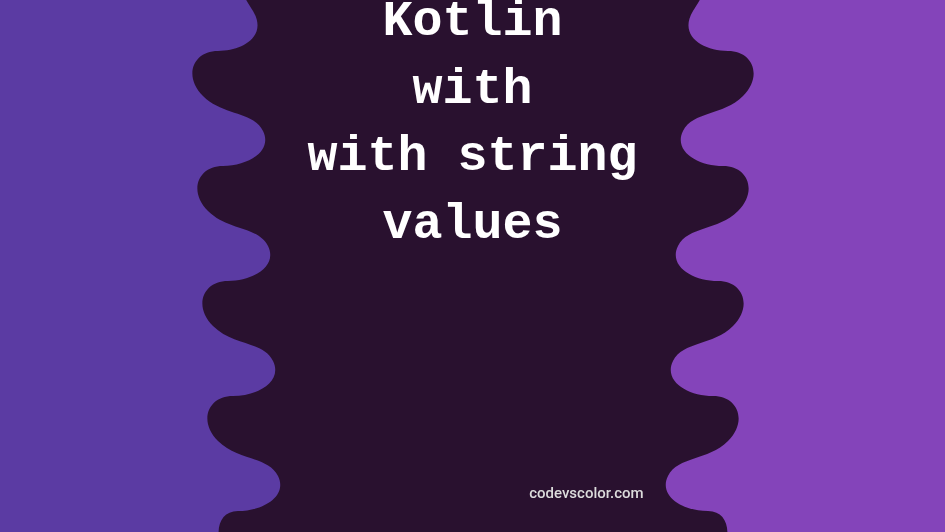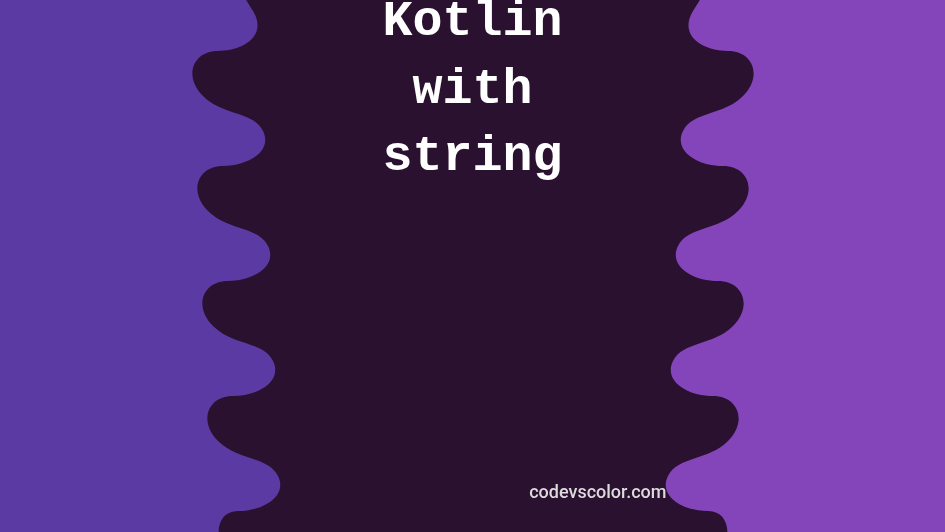--- a/index.html
+++ b/index.html
@@ -63,21 +63,21 @@
       text-align: center;
       line-height: 1.35;
       margin-top: -20px;
     }
     
     .watermark {
       position: absolute;
       bottom: 30px;
       left: 56%;
       color: #dcdcdc;
-      font-size: 18px;
+      font-size: 15px;
       font-weight: 500;
       z-index: 3;
     }
   </style>
 </head>
 <body>
 
 <div class="banner">
   <div class="left-panel"></div>
   <div class="right-panel"></div>
@@ -117,18 +117,19 @@
       C 620 65, 595 50, 610 25
       C 620 10, 635 -20, 635 -20
       Z
     "></path>
   </svg>
 
   <div class="content">
     <div class="title">
       <div>Kotlin</div>
       <div>with</div>
-      <div>string</div>
+      <div>with string</div>
+      <div>values</div>
     </div>
   </div>
 
   <div class="watermark">codevscolor.com</div>
 </div>
 
 </body></html>

